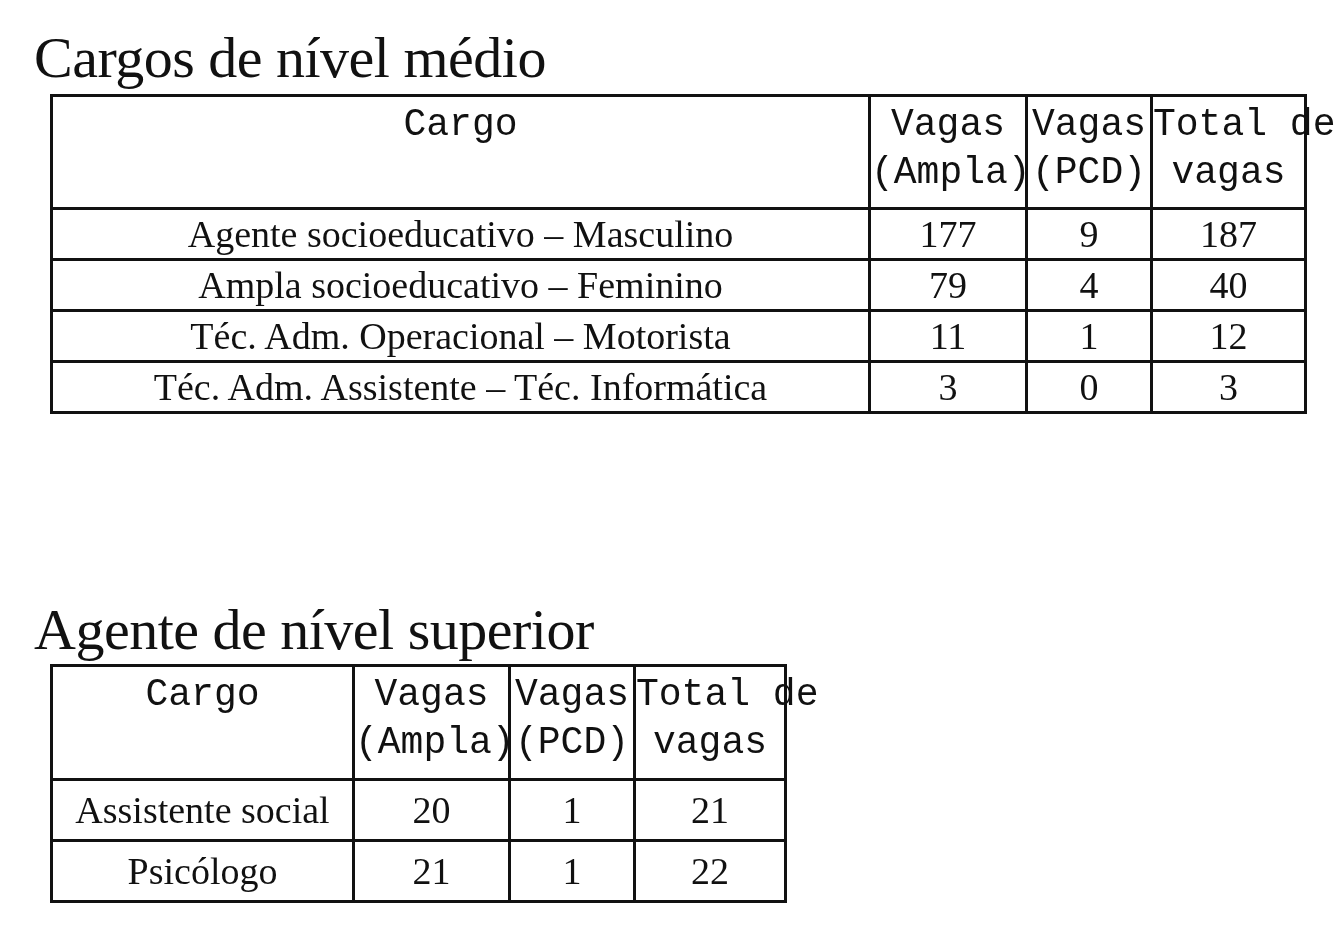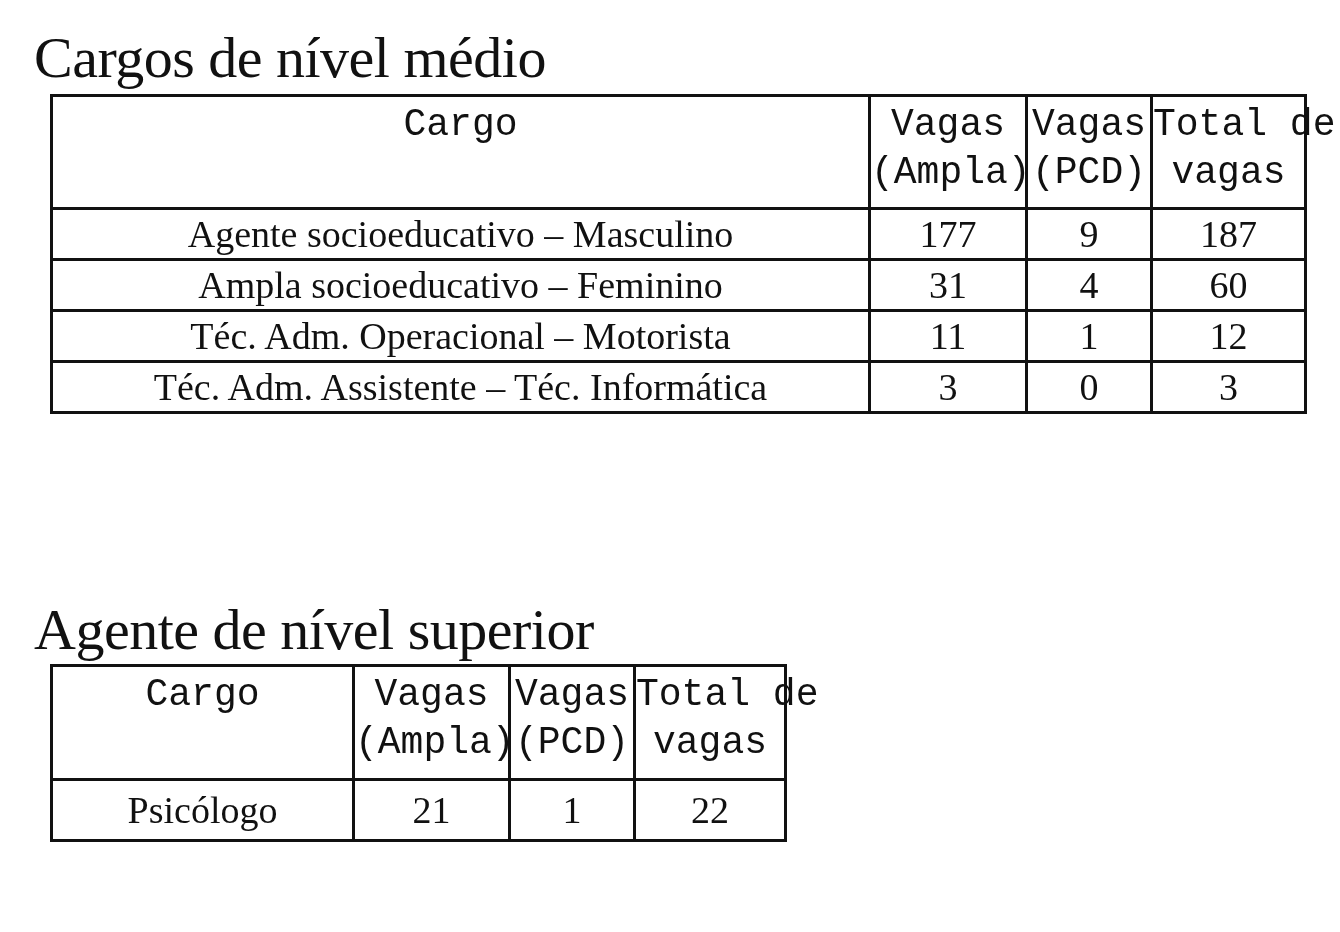--- a/index.html
+++ b/index.html
@@ -61,23 +61,23 @@
   </thead>
   <tbody>
     <tr>
       <td>Agente socioeducativo – Masculino</td>
       <td>177</td>
       <td>9</td>
       <td>187</td>
     </tr>
     <tr>
       <td>Ampla socioeducativo – Feminino</td>
-      <td>31</td>
+      <td>79</td>
       <td>4</td>
-      <td>60</td>
+      <td>40</td>
     </tr>
     <tr>
       <td>Téc. Adm. Operacional – Motorista</td>
       <td>11</td>
       <td>1</td>
       <td>12</td>
     </tr>
     <tr>
       <td>Téc. Adm. Assistente – Téc. Informática</td>
       <td>3</td>
@@ -107,19 +107,25 @@
         <span class="hdr-line">(PCD)</span>
       </th>
       <th>
         <span class="hdr-line">Total de</span>
         <span class="hdr-line">vagas</span>
       </th>
     </tr>
   </thead>
   <tbody>
     <tr>
+      <td>Assistente social</td>
+      <td>20</td>
+      <td>1</td>
+      <td>21</td>
+    </tr>
+    <tr>
       <td>Psicólogo</td>
       <td>21</td>
       <td>1</td>
       <td>22</td>
     </tr>
   </tbody>
 </table>
 
 </body></html>

